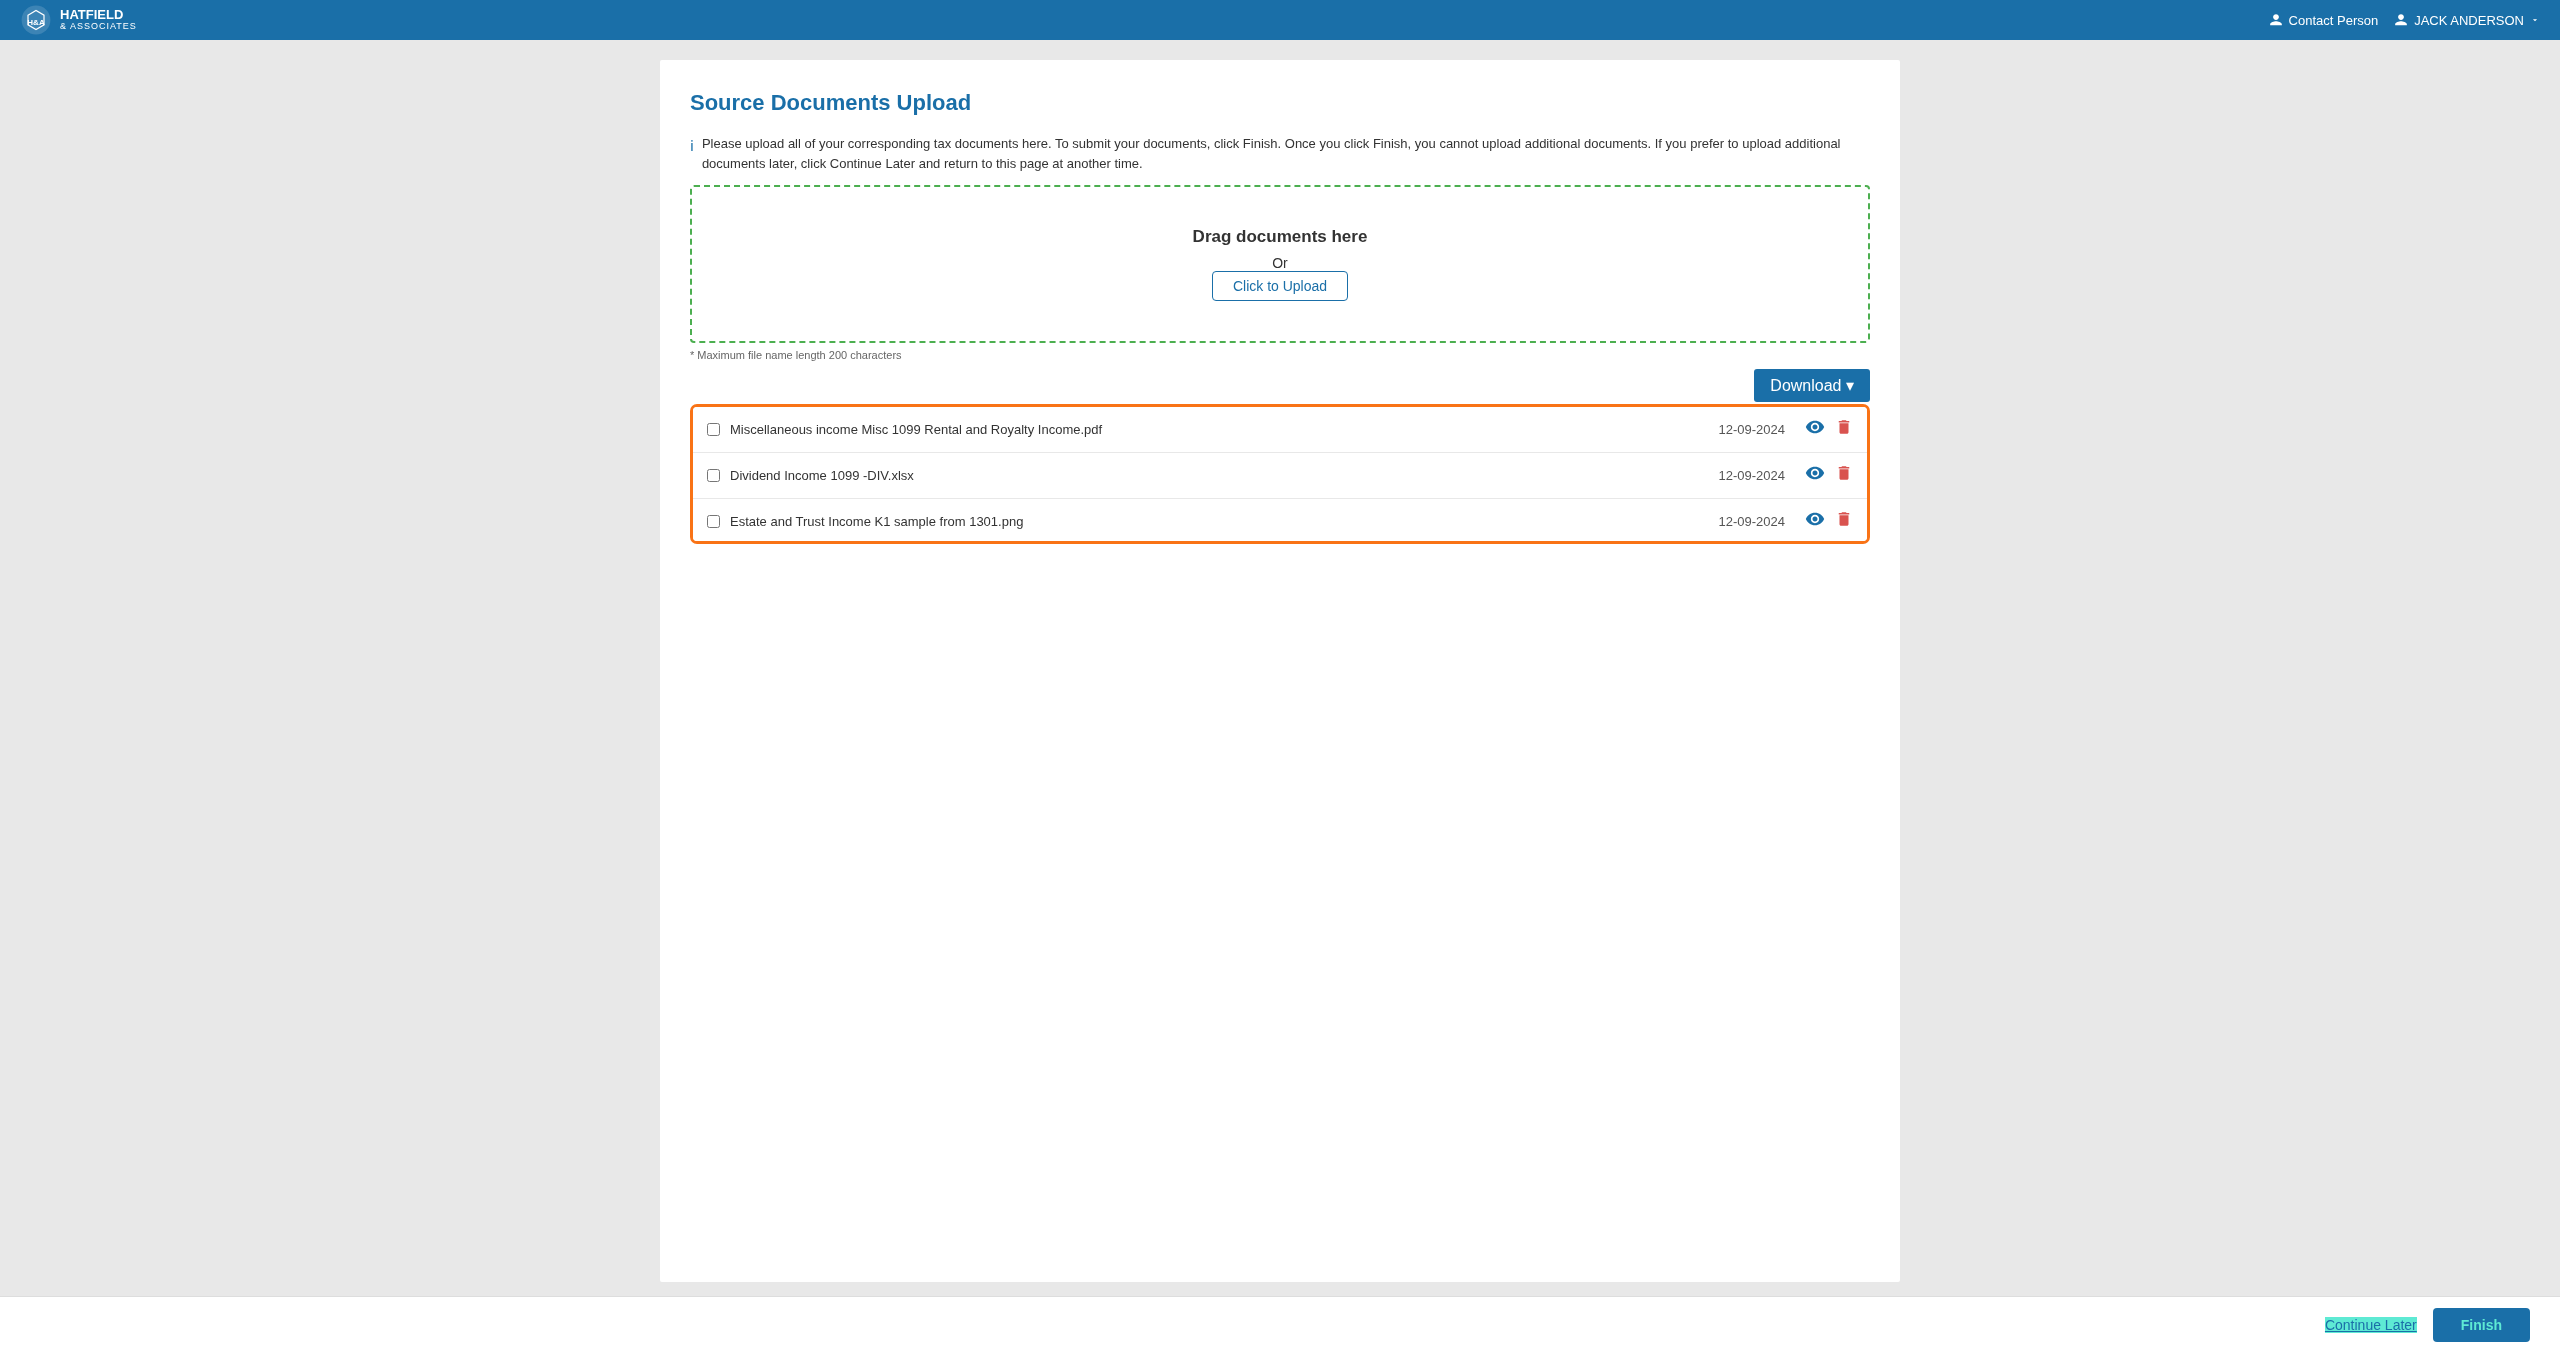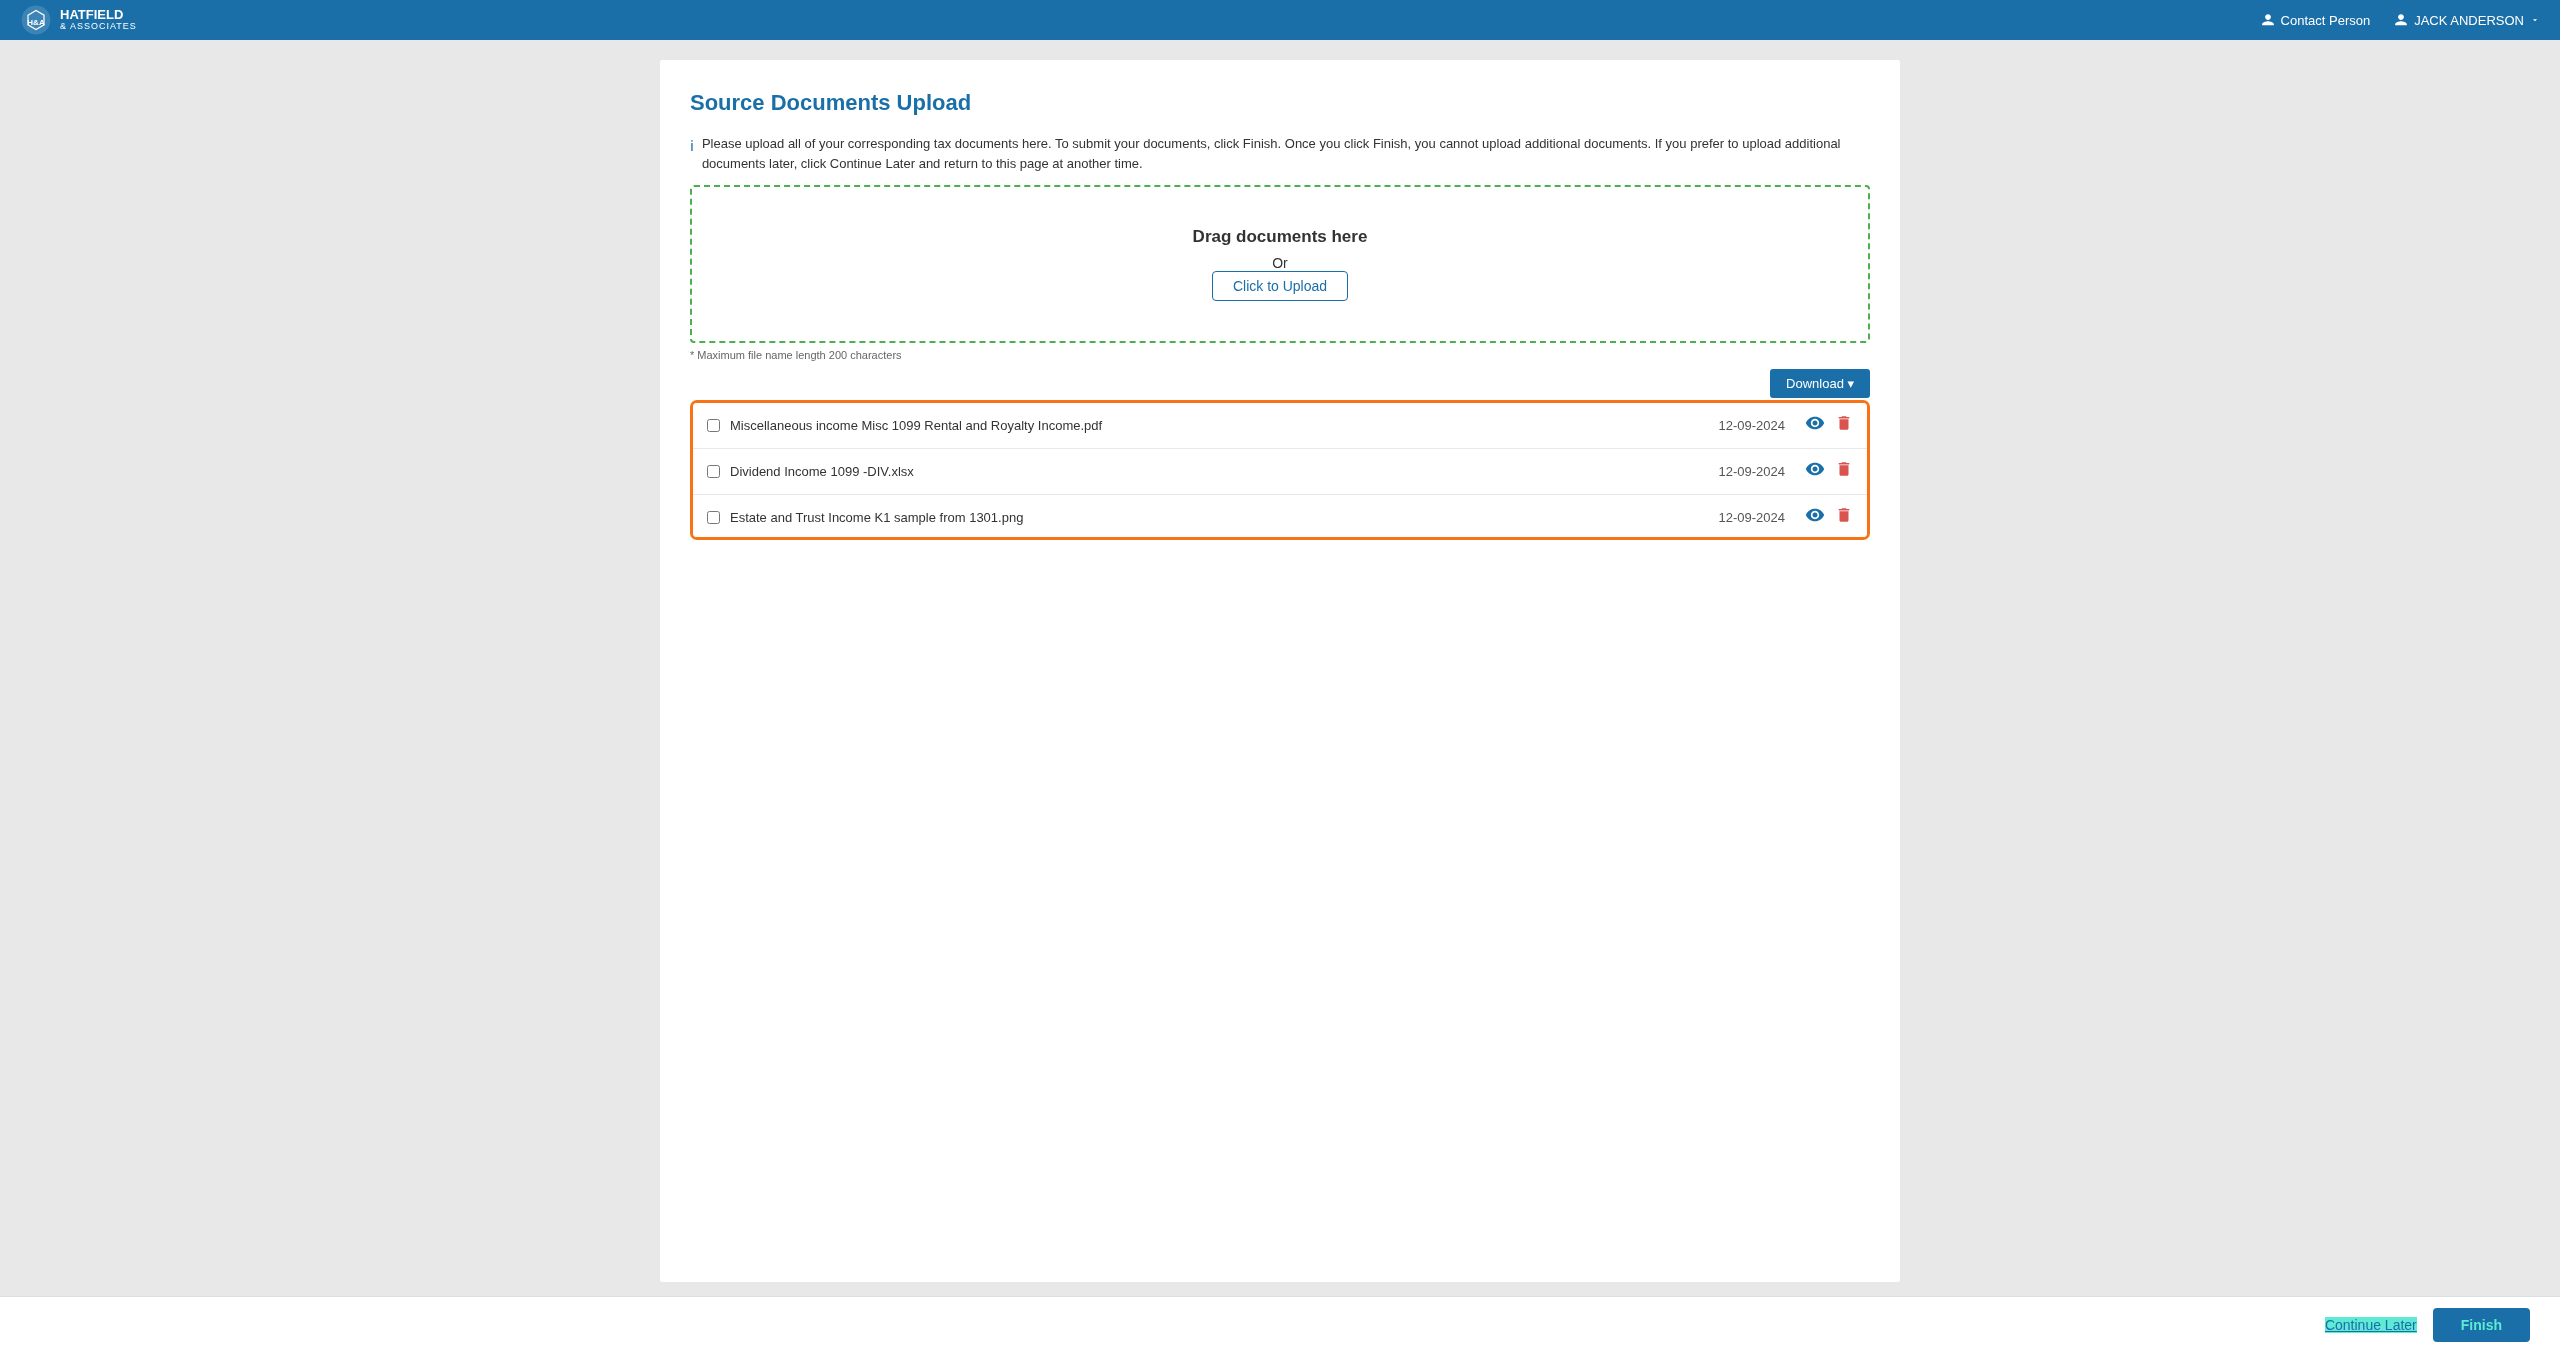--- a/index.html
+++ b/index.html
@@ -22,21 +22,21 @@
       align-items: center;
       gap: 8px;
     }
     .logo-icon {
       width: 32px;
       height: 32px;
     }
     .header-right {
       display: flex;
       align-items: center;
-      gap: 24px;
+      gap: 16px;
     }
     .header-contact, .header-user {
       display: flex;
       align-items: center;
       gap: 6px;
       color: white;
       font-size: 13px;
     }
 
     
@@ -124,21 +124,21 @@
     .download-row {
       display: flex;
       justify-content: flex-end;
       margin-bottom: 2px;
     }
     .download-btn {
       background: #1a6fa8;
       color: white;
       border: none;
       padding: 7px 16px;
-      font-size: 13px;
+      font-size: 16px;
       border-radius: 3px;
       cursor: pointer;
       display: flex;
       align-items: center;
       gap: 4px;
     }
     .file-row {
       display: flex;
       align-items: center;
       padding: 10px 14px;

